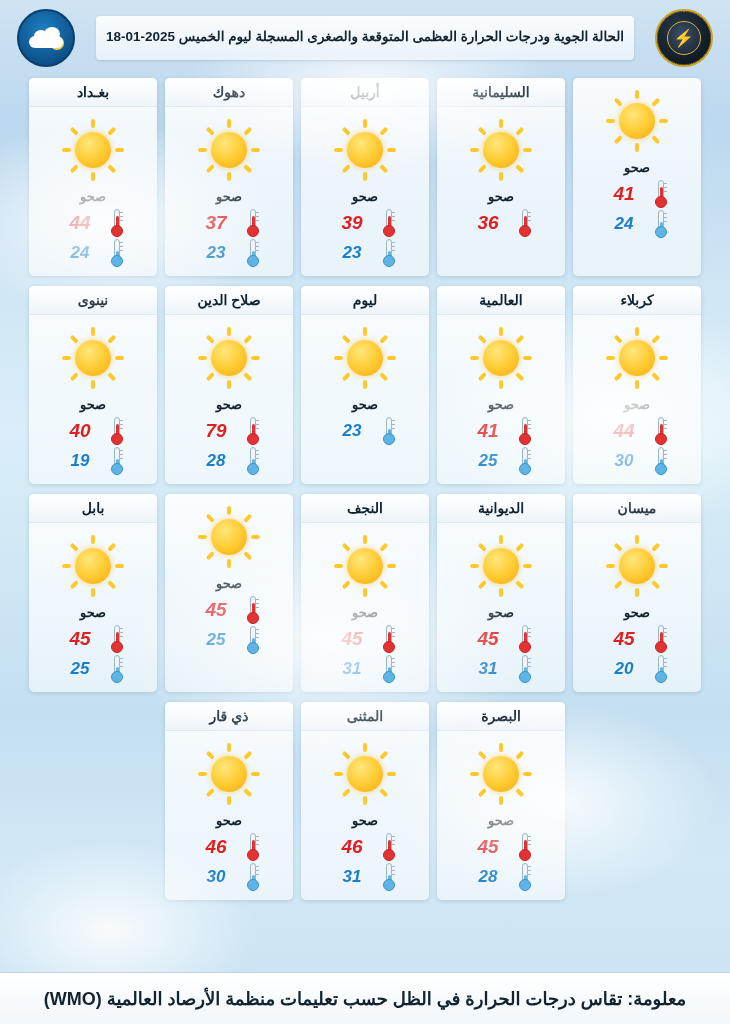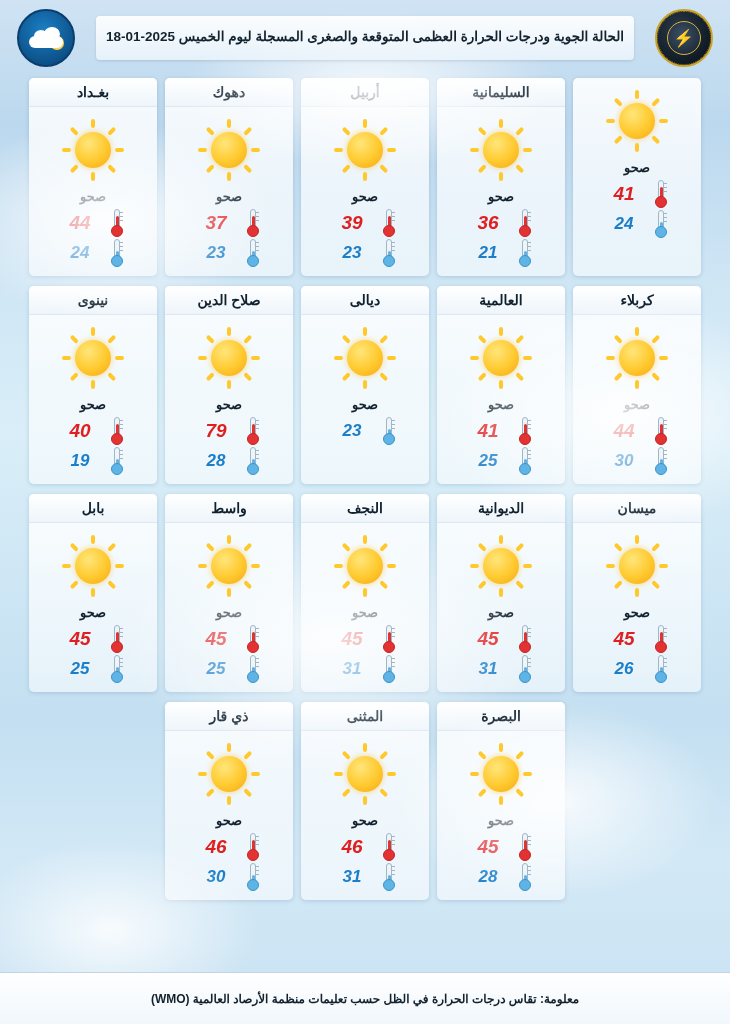--- a/index.html
+++ b/index.html
@@ -209,21 +209,21 @@
     position: absolute;
     left: 0; right: 0; bottom: 0;
     height: 52px;
     background: linear-gradient(180deg, #ffffff 0%, #f1f7fc 100%);
     display: flex;
     align-items: center;
     justify-content: center;
     border-top: 1px solid rgba(150,180,205,0.5);
   }
   .footer-text {
-    font-size: 12px;
+    font-size: 18px;
     font-weight: bold;
     color: #12222e;
     text-align: left;
   }
 </style>
 </head>
 <body>
 
 <div class="poster">
   <div class="cloud c1"></div>
@@ -322,33 +322,20 @@
               <span class="fill"></span>
               <span class="bulb"></span>
               <span class="ticks">
                 <i></i>
                 <i></i>
                 <i></i>
               </span>
             </span>
           <span class="temp-high">36</span>
         </div>
-        <div class="temp-row">
-          <span class="thermo cold">
-              <span class="tube"></span>
-              <span class="fill"></span>
-              <span class="bulb"></span>
-              <span class="ticks">
-                <i></i>
-                <i></i>
-                <i></i>
-              </span>
-            </span>
-          <span class="temp-low">21</span>
-        </div>
       </div>
 
       <div class="card">
         <div class="card-title">أربيل</div>
         <div class="sun">
           <div class="disc"></div>
           <div class="ray" style="transform:rotate(0deg)"></div>
             <div class="ray" style="transform:rotate(45deg)"></div>
           <div class="ray" style="transform:rotate(90deg)"></div>
             <div class="ray" style="transform:rotate(135deg)"></div>
@@ -550,21 +537,21 @@
                 <i></i>
                 <i></i>
                 <i></i>
               </span>
             </span>
           <span class="temp-low">25</span>
         </div>
       </div>
 
       <div class="card">
-        <div class="card-title">ديالى</div>
+        <div class="card-title">ليوم</div>
         <div class="sun">
           <div class="disc"></div>
           <div class="ray" style="transform:rotate(0deg)"></div>
             <div class="ray" style="transform:rotate(45deg)"></div>
           <div class="ray" style="transform:rotate(90deg)"></div>
             <div class="ray" style="transform:rotate(135deg)"></div>
           <div class="ray" style="transform:rotate(180deg)"></div>
             <div class="ray" style="transform:rotate(225deg)"></div>
           <div class="ray" style="transform:rotate(270deg)"></div>
             <div class="ray" style="transform:rotate(315deg)"></div>
@@ -702,21 +689,21 @@
           <span class="thermo cold">
               <span class="tube"></span>
               <span class="fill"></span>
               <span class="bulb"></span>
               <span class="ticks">
                 <i></i>
                 <i></i>
                 <i></i>
               </span>
             </span>
-          <span class="temp-low">26</span>
+          <span class="temp-low">20</span>
         </div>
       </div>
 
       <div class="card">
         <div class="card-title">الديوانية</div>
         <div class="sun">
           <div class="disc"></div>
           <div class="ray" style="transform:rotate(0deg)"></div>
             <div class="ray" style="transform:rotate(45deg)"></div>
           <div class="ray" style="transform:rotate(90deg)"></div>
@@ -791,21 +778,20 @@
                 <i></i>
                 <i></i>
                 <i></i>
               </span>
             </span>
           <span class="temp-low">31</span>
         </div>
       </div>
 
       <div class="card">
-        <div class="card-title">واسط</div>
         <div class="sun">
           <div class="disc"></div>
           <div class="ray" style="transform:rotate(0deg)"></div>
             <div class="ray" style="transform:rotate(45deg)"></div>
           <div class="ray" style="transform:rotate(90deg)"></div>
             <div class="ray" style="transform:rotate(135deg)"></div>
           <div class="ray" style="transform:rotate(180deg)"></div>
             <div class="ray" style="transform:rotate(225deg)"></div>
           <div class="ray" style="transform:rotate(270deg)"></div>
             <div class="ray" style="transform:rotate(315deg)"></div>

